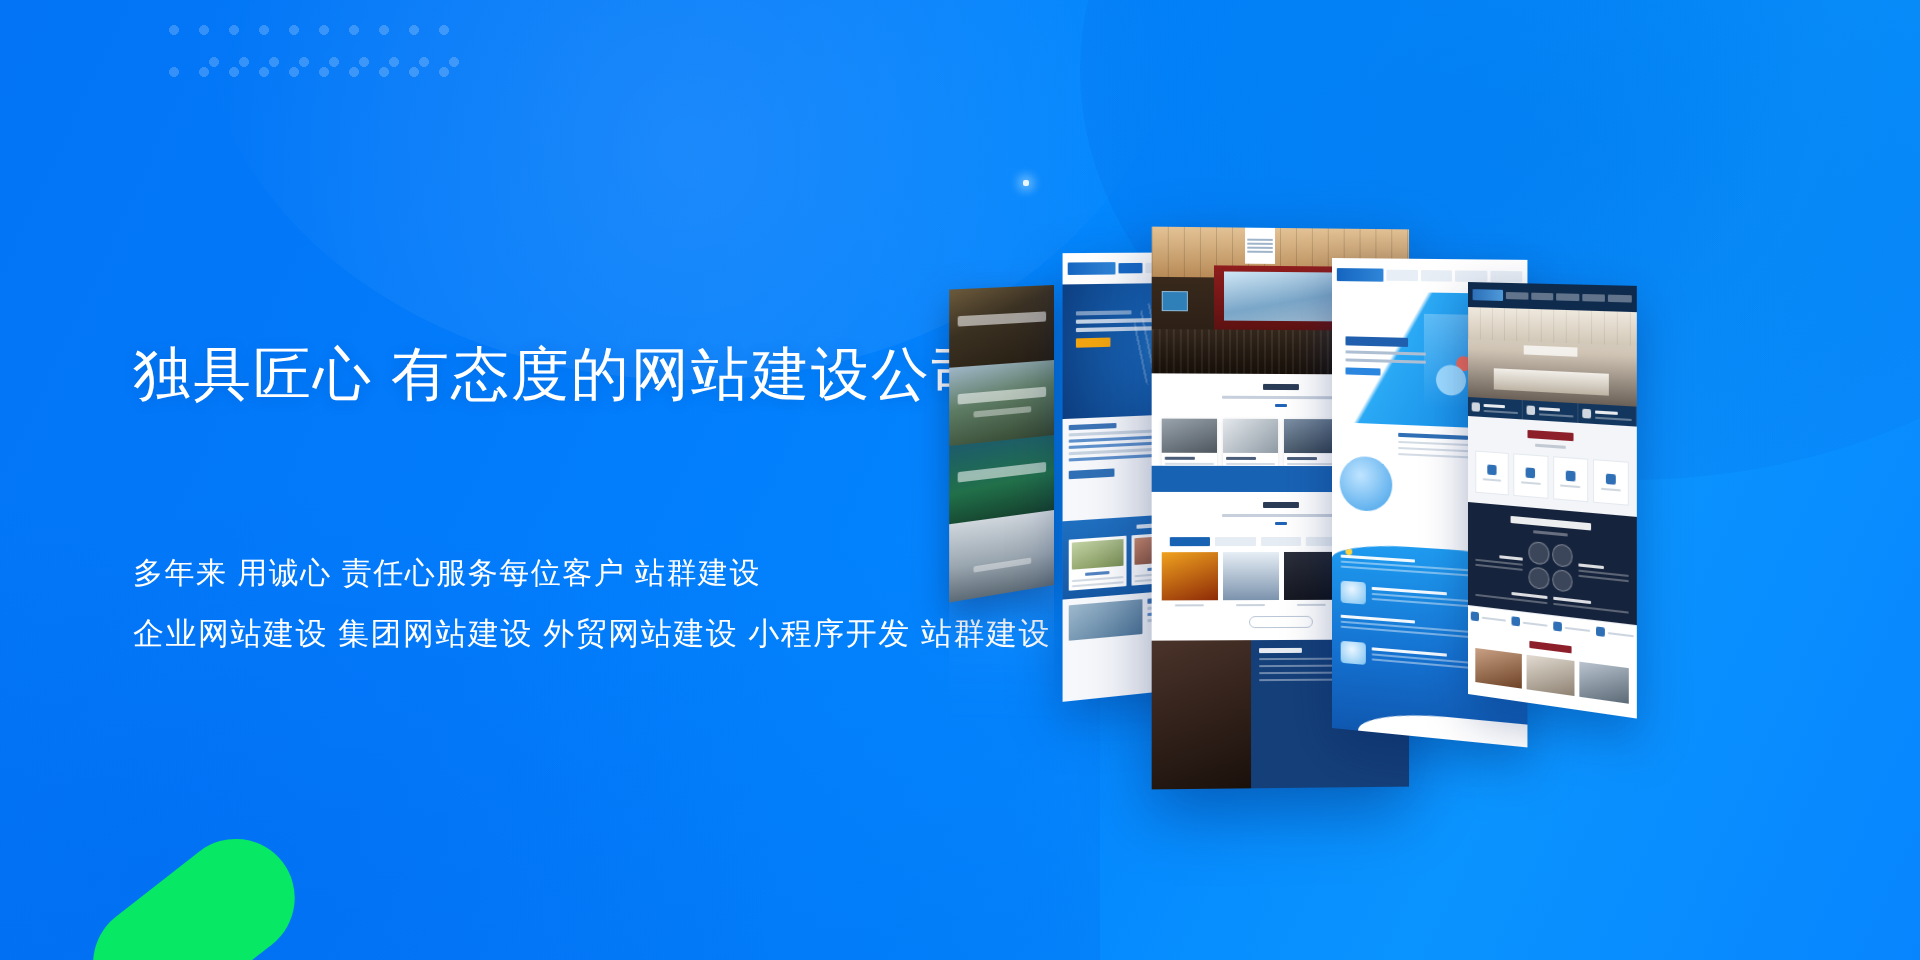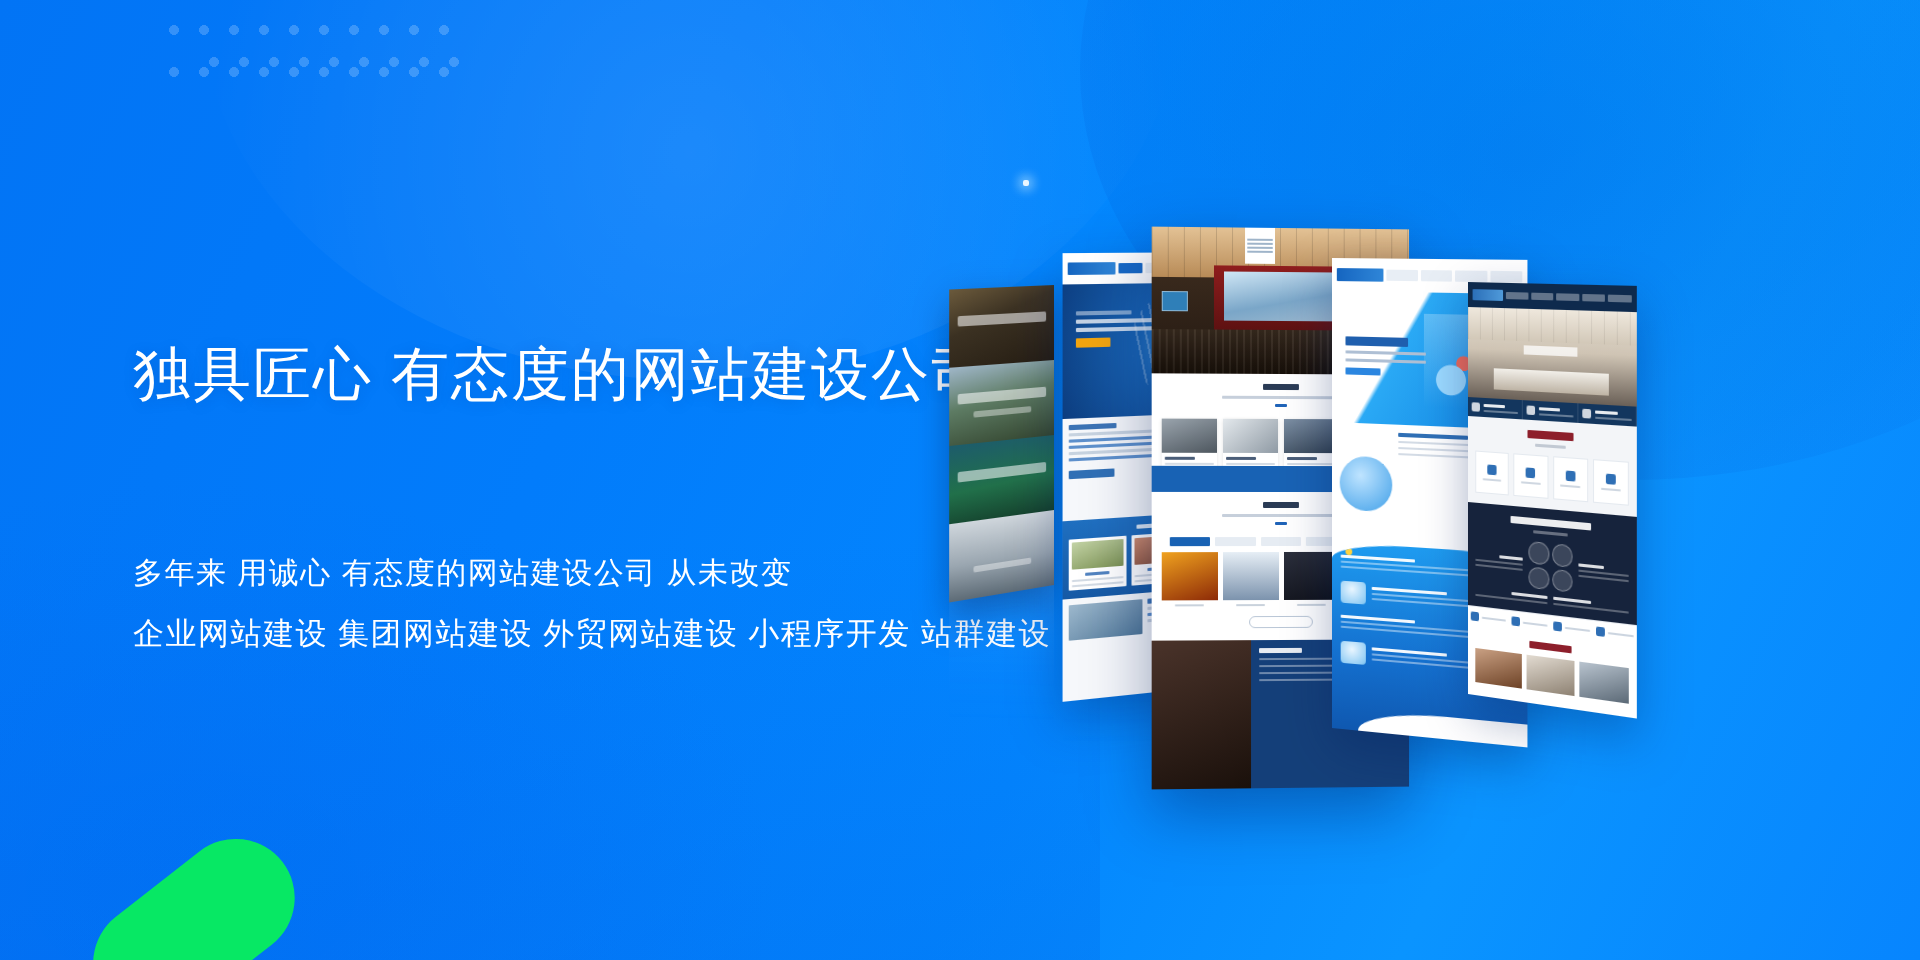--- a/index.html
+++ b/index.html
@@ -344,21 +344,21 @@
   <div class="dot-grid row2"></div>
 
   <div class="sparkle">
       <i></i>
     </div>
 
   <div class="green-blob"></div>
 
   <div class="copy">
     <h1 class="headline">独具匠心 有态度的网站建设公司</h1>
-    <p class="sub sub1">多年来 用诚心 有态度的网站建设公司 从未改变</p>
+    <p class="sub sub1">多年来 用诚心 责任心服务每位客户 站群建设</p>
     <p class="sub sub2">企业网站建设 集团网站建设 外贸网站建设 小程序开发 站群建设</p>
   </div>
 
   <div class="showcase">
 
     <div class="refl-wrap">
       <div class="refl-block rb1"></div>
       <div class="refl-block rb2"></div>
       <div class="refl-block rb3"></div>
       <div class="refl-block rb4"></div>

